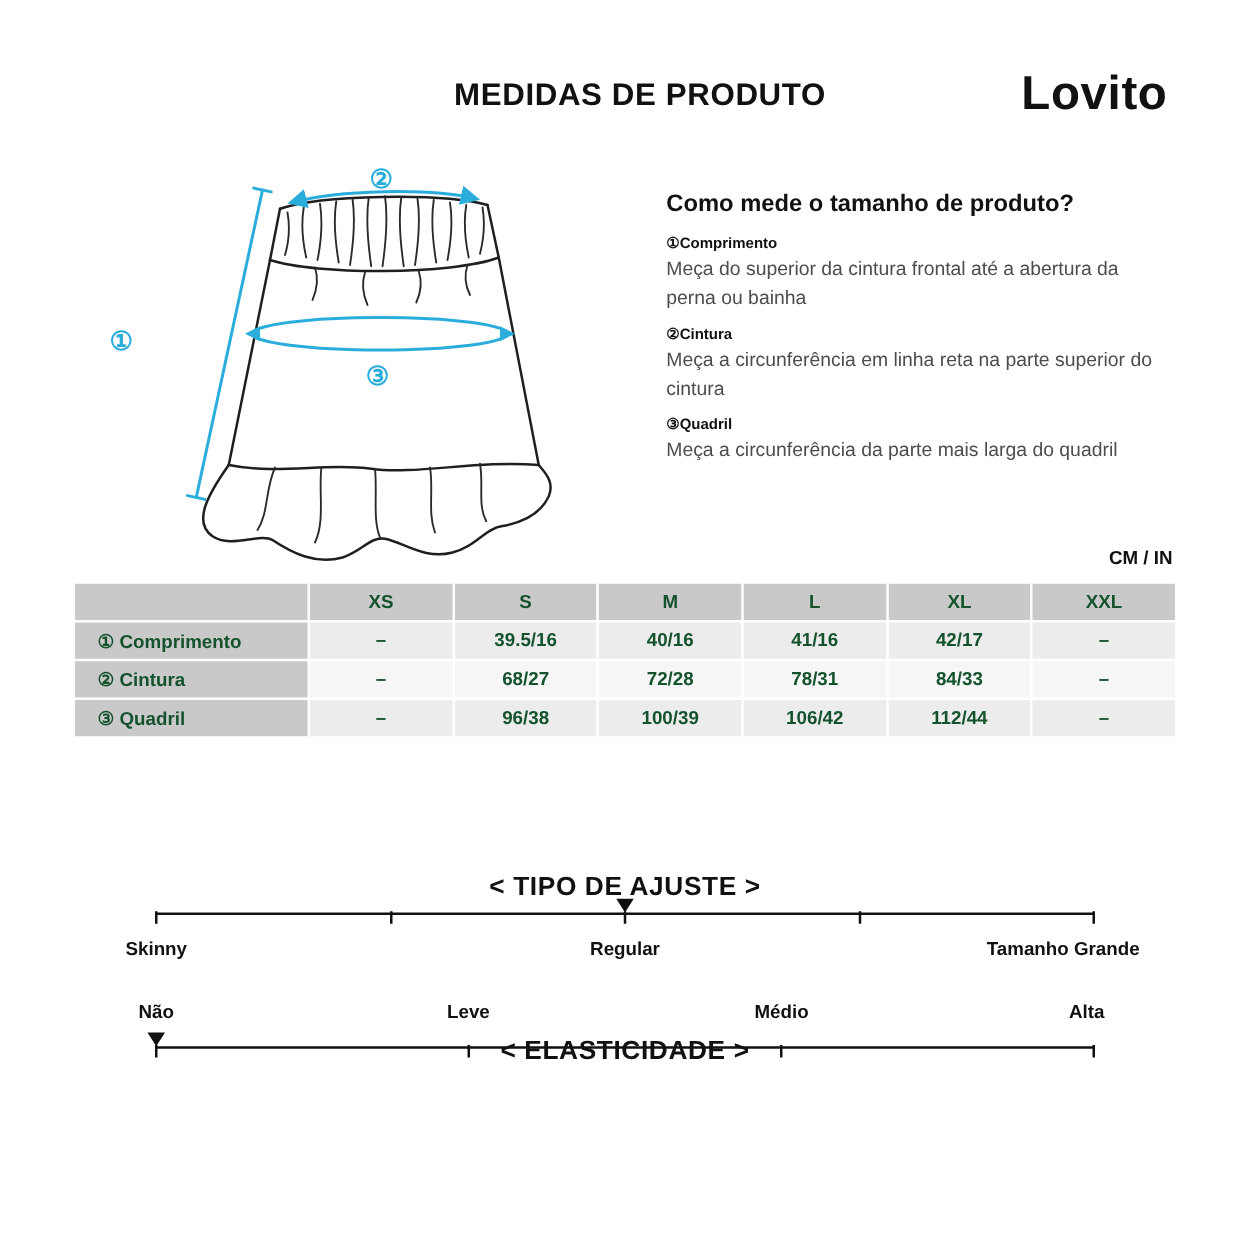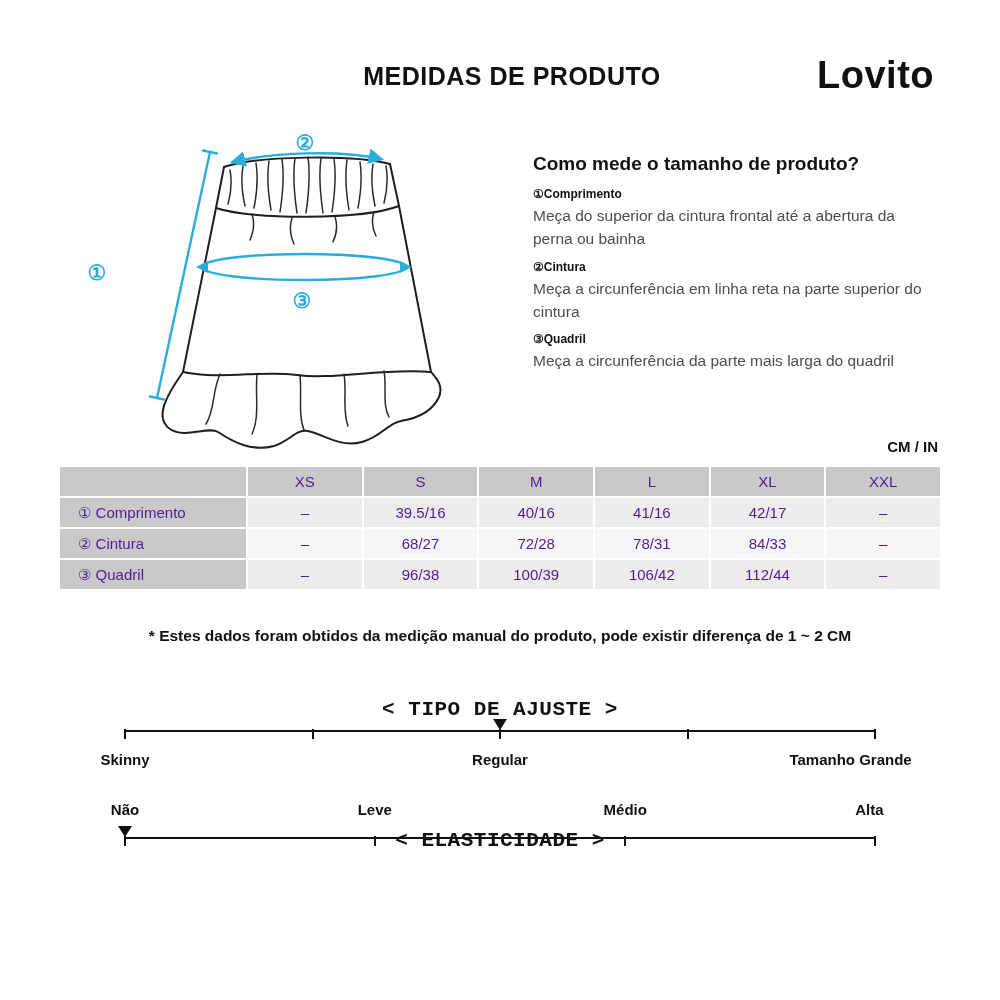--- a/index.html
+++ b/index.html
@@ -31,35 +31,35 @@
 
   .units{ position:absolute; top:438px; right:62px; font-size:15px; font-weight:700; }
 
   .size-table{
     position:absolute; left:60px; top:467px; width:880px;
     display:grid; grid-template-columns:186px repeat(6,1fr); gap:2px;
     background:#fff;
   }
   .tcell{
     display:flex; align-items:center; justify-content:center;
-    height:29px; font-size:15px; font-weight:400; color:#4c1d95;
+    height:29px; font-size:15px; font-weight:700; color:#14532d;
   }
   .tcell.thead{ background:#c9c9c9; }
   .tcell.tlabel{ background:#c9c9c9; justify-content:flex-start; padding-left:18px; }
   .tcell.teven{ background:#ececec; }
   .tcell.todd{ background:#f6f6f6; }
 
   .note{
     position:absolute; top:627px; left:0; width:100%; text-align:center;
     font-size:15.5px; font-weight:700;
   }
 
   .scale-title{
     position:absolute; left:0; width:100%; text-align:center;
-    font-size:21px; font-weight:700; letter-spacing:.5px;font-family:Liberation Mono, monospace;
+    font-size:21px; font-weight:700; letter-spacing:.5px;
   }
   .scale-line{
     position:absolute; left:125px; width:750px; height:2px; background:#111;
   }
   .tick{
     position:absolute; top:-1px; width:2px; height:10px; background:#111;
     transform:translateX(-1px);
   }
   .marker{
     position:absolute; top:-11px; width:0; height:0;
@@ -162,21 +162,20 @@
       <div class="tcell todd">–</div>
       <div class="tcell tlabel">③ Quadril</div>
       <div class="tcell teven">–</div>
       <div class="tcell teven">96/38</div>
       <div class="tcell teven">100/39</div>
       <div class="tcell teven">106/42</div>
       <div class="tcell teven">112/44</div>
       <div class="tcell teven">–</div>
     </div>
 
-  <div class="note">* Estes dados foram obtidos da medição manual do produto, pode existir diferença de 1 ~ 2 CM</div>
 
   <div>
     <div class="scale-title" id="fit-title">&lt; TIPO DE AJUSTE &gt;</div>
     <div class="scale-line" id="fit-line">
         <span class="tick" style="left: 0%;"></span>
         <span class="tick" style="left: 25%;"></span>
         <span class="tick" style="left: 50%;"></span>
         <span class="tick" style="left: 75%;"></span>
         <span class="tick" style="left: 100%;"></span>
         <span class="marker" style="left: 50%;"></span>

